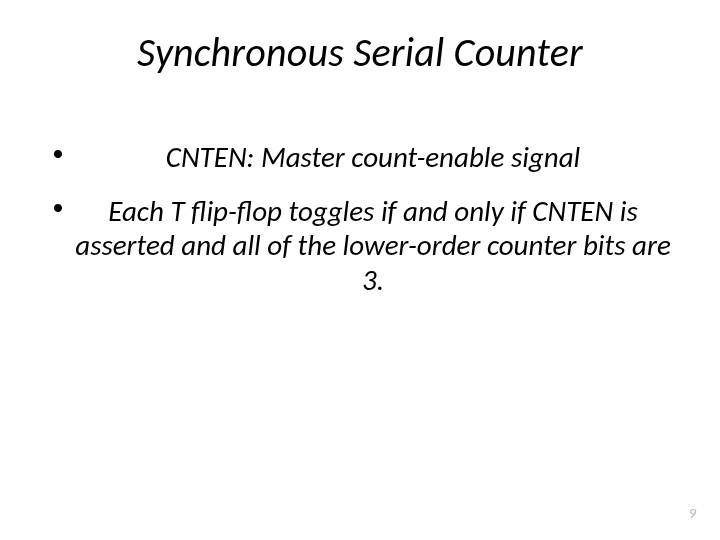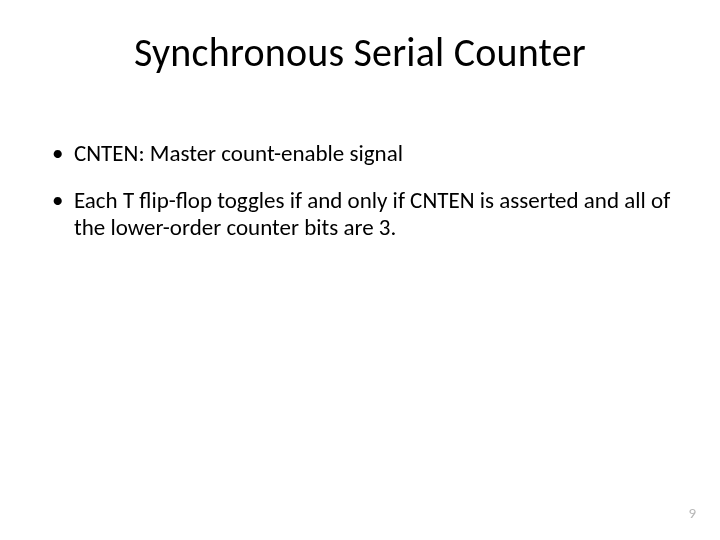--- a/index.html
+++ b/index.html
@@ -11,20 +11,21 @@
     font-family: Calibri, "Segoe UI", Arial, sans-serif;
     color: #000;
     overflow: hidden;
     position: relative;
   }
   .slide {
     width: 720px;
     height: 540px;
     position: relative;
     box-sizing: border-box;
+    font-style: italic;
   }
   .title {
     position: absolute;
     top: 28px;
     left: 0;
     width: 720px;
     text-align: center;
     font-size: 40px;
     font-weight: 400;
     letter-spacing: 0.2px;
@@ -36,23 +37,24 @@
     right: 48px;
   }
   ul.bullets {
     list-style: none;
     margin: 0;
     padding: 0;
   }
   ul.bullets > li {
     position: relative;
     padding-left: 26px;
-    font-size: 23px;
+    font-size: 29px;
     line-height: 1.18;
     margin-bottom: 20px;
+    text-align: center;
   }
   ul.bullets > li::before {
     content: "•";
     position: absolute;
     left: 4px;
     top: 0;
     font-size: 23px;
     line-height: 1.18;
   }
   .pagenum {

